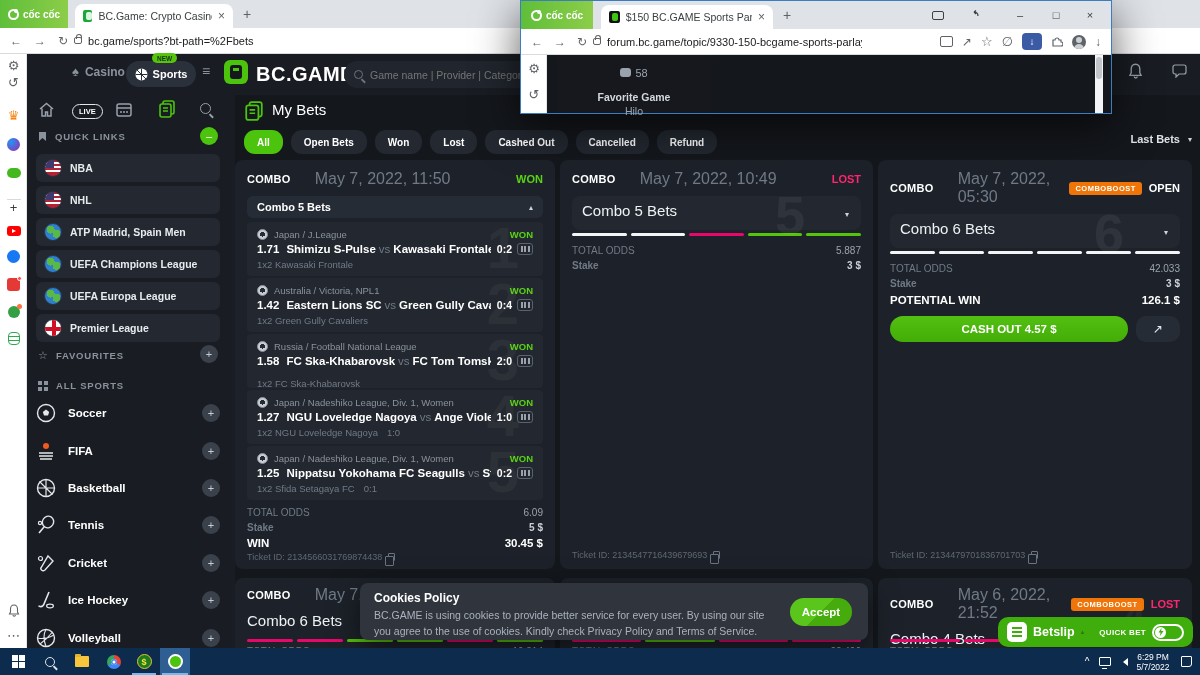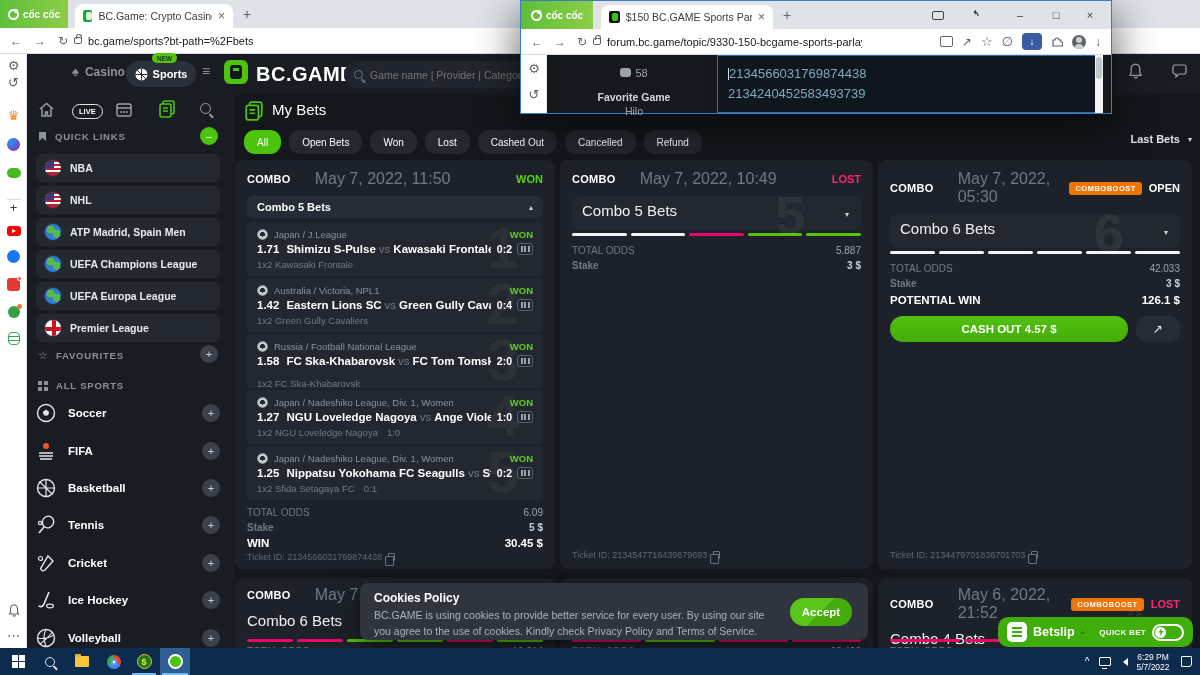--- a/index.html
+++ b/index.html
@@ -47,21 +47,21 @@
   .flag.eng::before{content:'';position:absolute;left:7px;top:0;width:4px;height:18px;background:#ce1124}
   .flag.eng::after{content:'';position:absolute;left:0;top:7px;width:18px;height:4px;background:#ce1124}
   .circle-btn{width:18px;height:18px;border-radius:50%;display:flex;align-items:center;justify-content:center;font-size:11px;line-height:1;flex:none}
   .circle-btn.green{background:#4cc30c;color:#fff}
   .circle-btn.gray{background:#3a414b;color:#c7cdd4}
   .sport-row{position:absolute;left:36px;width:184px;height:30px;display:flex;align-items:center;gap:12px}
   .sport-label{font-size:11.5px;font-weight:bold;color:#fff}
   .sport-ic{width:20px;height:20px;flex:none}
 
   
-  .pill{height:20px;border-radius:11px;background:#232831;color:#fff;font-size:10px;font-weight:normal;display:flex;align-items:center;padding:12px 13px}
+  .pill{height:20px;border-radius:11px;background:#232831;color:#fff;font-size:10px;font-weight:bold;display:flex;align-items:center;padding:12px 13px}
   .pill.active{background:#4cc30c}
 
   
   .card{position:absolute;background:#1d222a;border-radius:8px;padding:10px 12px;overflow:hidden}
   .c-type{font-size:11px;font-weight:bold;color:#fff;letter-spacing:.3px}
   .c-date{font-size:16px;color:#707a86;margin-left:24px}
   .st-won{color:#59d313;font-weight:bold;font-size:11px}
   .st-lost{color:#ff2570;font-weight:bold;font-size:11px}
   .st-open{color:#fff;font-weight:bold;font-size:11px}
   .boost{background:#f07508;color:#fff;font-size:7.5px;font-weight:bold;border-radius:3px;padding:2px 6px;letter-spacing:.5px;margin-right:7px}
@@ -726,24 +726,20 @@
     </div>
     <div id="o-strip">
       <span class="strip-ic" style="top:6px;width:26px">⚙</span>
       <span class="strip-ic" style="top:32px;width:26px">↺</span>
     </div>
     <div id="o-forum">
       <div style="margin-top:8px"><span class="bubble"></span><span style="font-size:11px;color:#9aa3ad">58</span></div>
       <div style="margin-top:10px;font-size:10.5px;font-weight:bold;color:#d3d8de">Favorite Game</div>
       <div style="margin-top:2px;font-size:10.5px;color:#9aa3ad">Hilo</div>
     </div>
-    <div id="o-sel">
-      <div class="num-line"><span class="caret-cursor"></span><span>2134566031769874438</span></div>
-      <div class="num-line"><span>2134240452583493739</span></div>
-    </div>
     <div id="o-scroll"></div>
   </div>
 
   <div class="abs" id="taskbar">
     <span class="tb-ic" style="left:4px;width:28px">
         <i class="win-logo">
           <i></i>
           <i></i>
           <i></i>
           <i></i>

